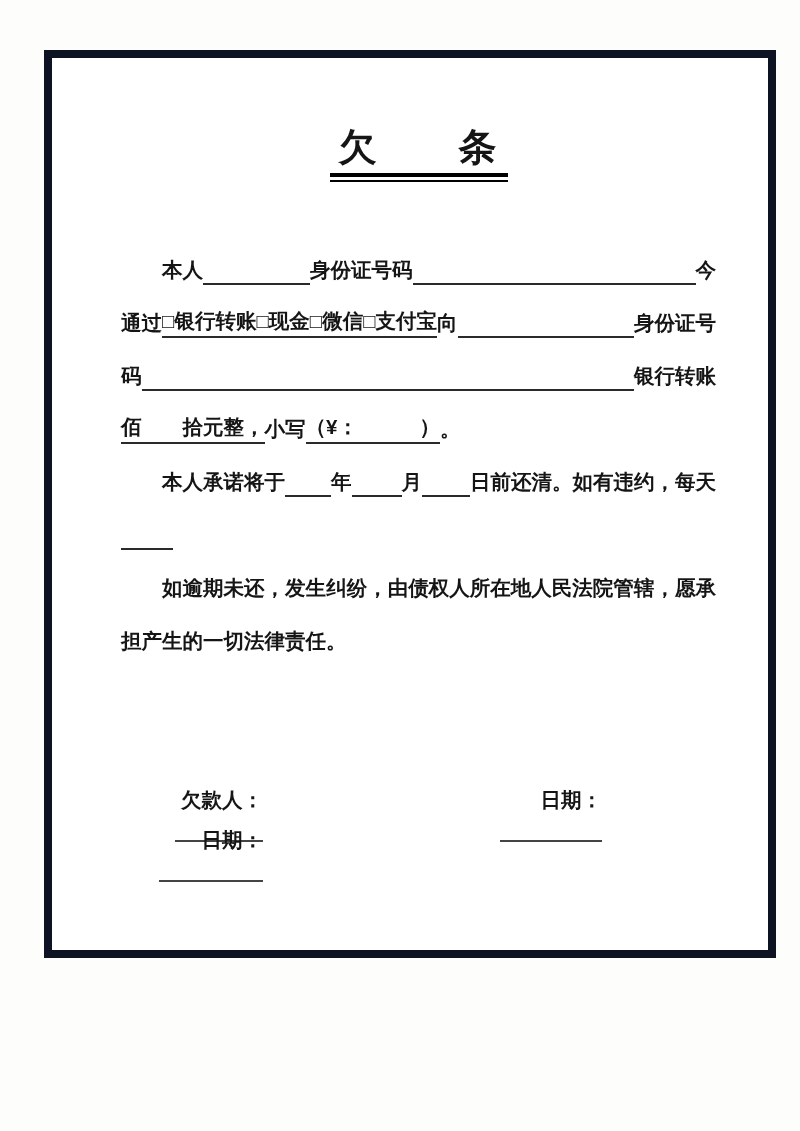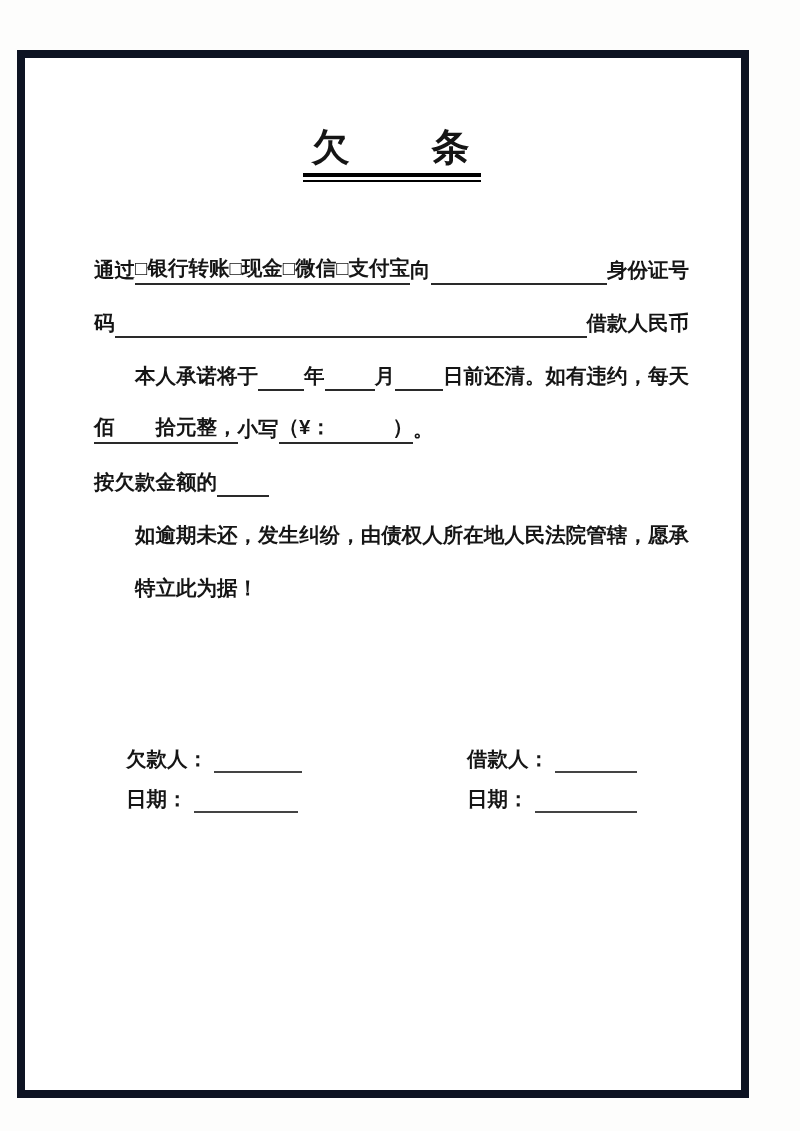--- a/index.html
+++ b/index.html
@@ -9,21 +9,21 @@
     --ul-sig:#444444;
   }
   html,body{margin:0;padding:0;}
   body{
     width:800px;height:1131px;position:relative;
     background:#fdfdfc;
     font-family:"Liberation Sans", sans-serif;
     color:var(--ink);
   }
   .frame{
-    position:absolute;left:17px;top:50px;width:732px;height:1048px;
+    position:absolute;left:44px;top:50px;width:732px;height:908px;
     box-sizing:border-box;border:8px solid var(--frame);background:#ffffff;
   }
   .content{
     position:relative;height:100%;box-sizing:border-box;
     padding:0 52px 0 69px;
     font-weight:700;font-size:20.5px;letter-spacing:0;
   }
   .title-wrap{margin-top:66px;text-align:center;}
   .title{font-size:38px;line-height:46px;font-weight:800;white-space:pre;letter-spacing:2px;}
   .title-underline{
@@ -35,66 +35,73 @@
   .line .seg{white-space:pre;line-height:30px;flex:0 0 auto;}
   .line .seg.u{border-bottom:2px solid var(--ul);}
   .line .blank{border-bottom:2px solid var(--ul);height:28px;flex:0 1 auto;}
   .line .indent{width:41px;flex:0 0 auto;}
   .line.justify .jwrap{flex:1;display:flex;justify-content:space-between;align-items:flex-end;}
   .line.justify .jwrap span{line-height:30px;white-space:pre;}
   .signatures{position:relative;height:84px;margin-top:130px;}
   .sig-col{position:absolute;top:0;}
   .sig-col-left{left:32px;}
   .sig-col-right{left:373px;}
-  .sig-line{display:flex;align-items:flex-end;height:40px;}
+  .sig-line{display:flex;align-items:flex-end;height:40px;flex-direction:column;}
   .sig-line .seg{white-space:pre;line-height:28px;flex:0 0 auto;}
   .sig-line .blank{border-bottom:2px solid var(--ul-sig);height:26px;margin-left:6px;flex:0 0 auto;}
 </style>
 </head>
 <body>
 
 <div class="frame">
   <div class="content">
 
     <div class="title-wrap">
       <div class="title">欠　　条</div>
       <div class="title-underline"></div>
     </div>
 
     <div class="body-text">
         <div class="line">
+          <span class="indent"></span>
+          <span class="seg">本人</span>
+          <span class="blank" style="flex-basis: 107px;"></span>
+          <span class="seg">身份证号码</span>
+          <span class="blank" style="flex-basis: 265px; flex-grow: 1;"></span>
+          <span class="seg">今</span>
+        </div>
+        <div class="line">
           <span class="seg">通过</span>
           <span class="seg u">□银行转账□现金□微信□支付宝</span>
           <span class="seg">向</span>
           <span class="blank" style="flex-basis: 140px; flex-grow: 1;"></span>
           <span class="seg">身份证号</span>
         </div>
         <div class="line">
           <span class="seg">码</span>
           <span class="blank" style="flex-basis: 258px; flex-grow: 1;"></span>
-          <span class="seg">借款人民币</span>
+          <span class="seg">银行转账</span>
+        </div>
+        <div class="line">
+          <span class="seg u">佰　　拾元整，</span>
+          <span class="seg">小写</span>
+          <span class="seg u">（¥：　　　）</span>
+          <span class="seg">。</span>
         </div>
         <div class="line">
           <span class="indent"></span>
           <span class="seg">本人承诺将于</span>
           <span class="blank" style="flex-basis: 46px; flex-grow: 1;"></span>
           <span class="seg">年</span>
           <span class="blank" style="flex-basis: 50px; flex-grow: 1;"></span>
           <span class="seg">月</span>
           <span class="blank" style="flex-basis: 48px; flex-grow: 1;"></span>
           <span class="seg">日前还清。如有违约，每天</span>
         </div>
         <div class="line">
-          <span class="seg u">佰　　拾元整，</span>
-          <span class="seg">小写</span>
-          <span class="seg u">（¥：　　　）</span>
-          <span class="seg">。</span>
-        </div>
-        <div class="line">
-          <span class="seg">按欠款金额的</span>
           <span class="blank" style="flex-basis: 52px;"></span>
         </div>
         <div class="line justify">
           <span class="indent"></span>
           <span class="jwrap">
             <span>如</span>
             <span>逾</span>
             <span>期</span>
             <span>未</span>
             <span>还</span>
@@ -116,42 +123,37 @@
             <span>法</span>
             <span>院</span>
             <span>管</span>
             <span>辖</span>
             <span>，</span>
             <span>愿</span>
             <span>承</span>
           </span>
         </div>
         <div class="line">
-          <span class="indent"></span>
-          <span class="seg">特立此为据！</span>
+          <span class="seg">担产生的一切法律责任。</span>
         </div>
       </div>
 
     <div class="signatures">
       <div class="sig-col sig-col-left">
           <div class="sig-line">
             <span class="seg">欠款人：</span>
             <span class="blank" style="width: 88px;"></span>
           </div>
           <div class="sig-line">
             <span class="seg">日期：</span>
             <span class="blank" style="width: 104px;"></span>
           </div>
         </div>
       <div class="sig-col sig-col-right">
           <div class="sig-line">
-            <span class="seg">借款人：</span>
-            <span class="blank" style="width: 82px;"></span>
-          </div>
-          <div class="sig-line">
             <span class="seg">日期：</span>
             <span class="blank" style="width: 102px;"></span>
           </div>
         </div>
     </div>
 
   </div>
 </div>
 
 </body></html>

